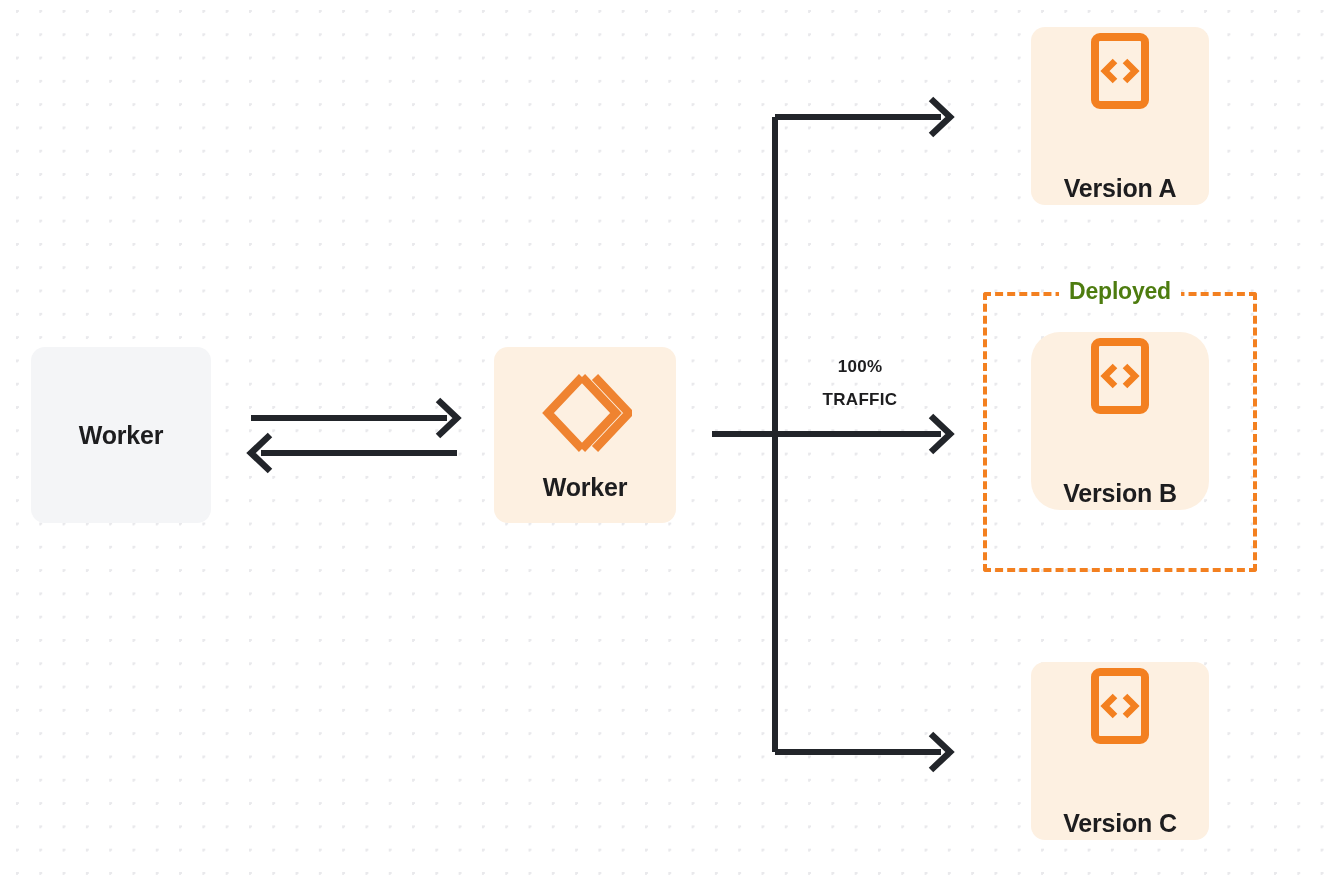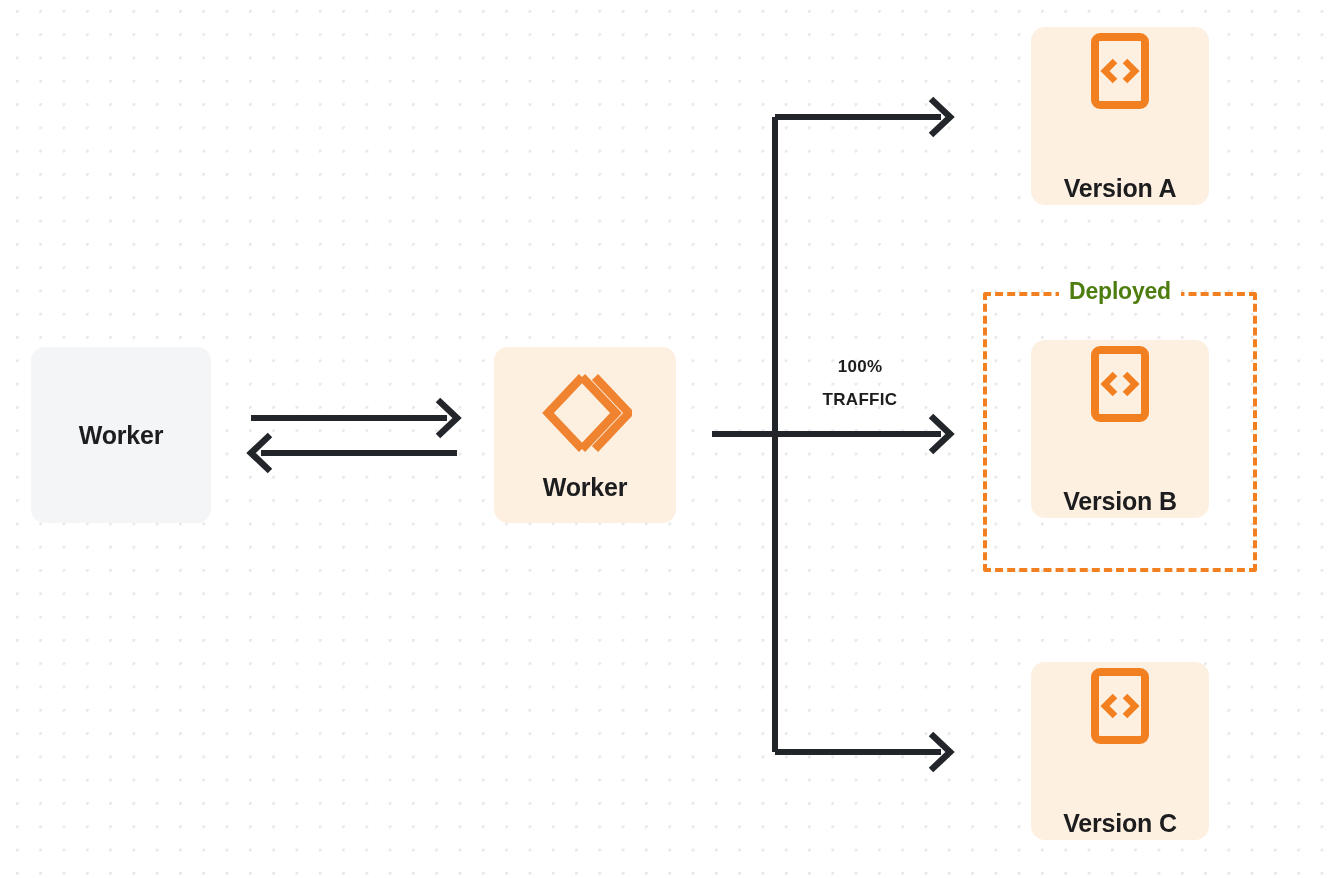--- a/index.html
+++ b/index.html
@@ -60,21 +60,21 @@
 
   
   .version-node {
     left: 1031px;
     width: 178px;
     height: 178px;
     background: #fdf0e1;
     gap: 44px;
   }
   #version-a-node { top: 27px; }
-  #version-b-node { top: 340px; }
+  #version-b-node { top: 332px; border-radius: 29px; }
   #version-c-node { top: 662px; }
   .version-node .node-label { margin-top: 22px; }
 
   .icon-svg { display: block; }
 
   
   #deployed-group {
     position: absolute;
     left: 983px;
     top: 292px;

